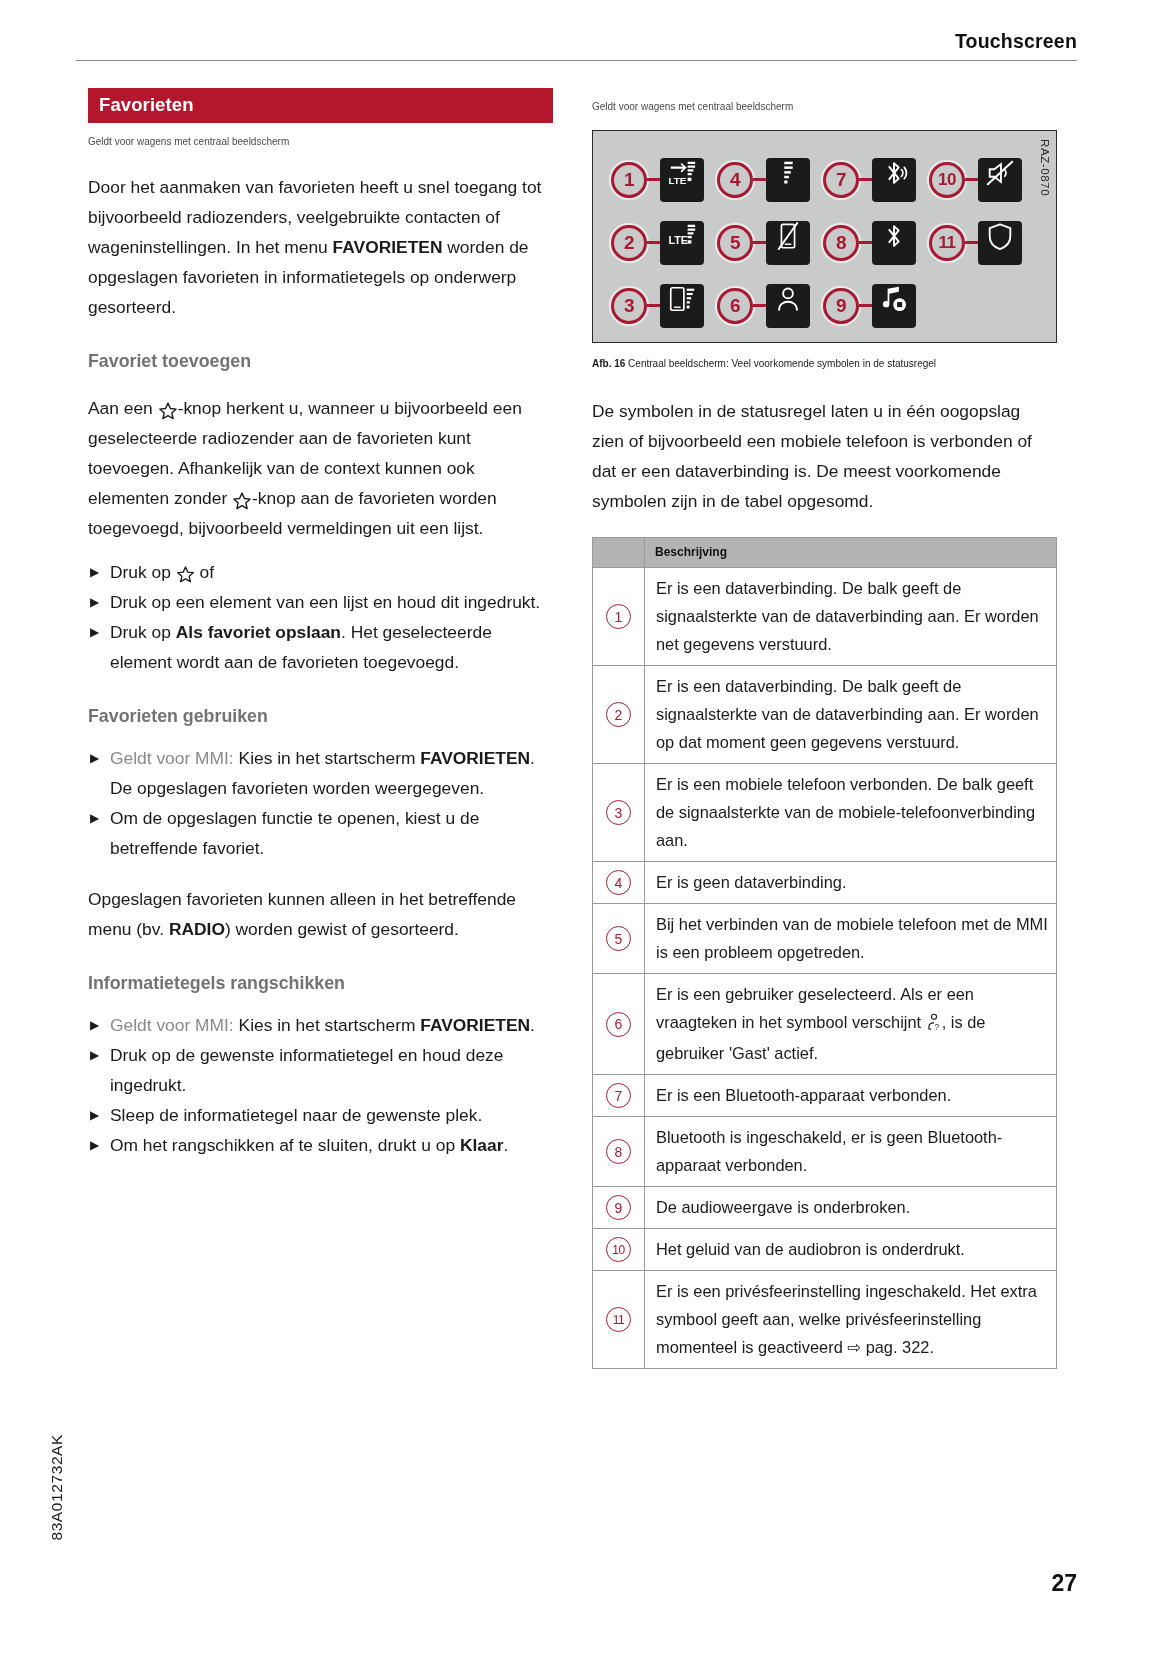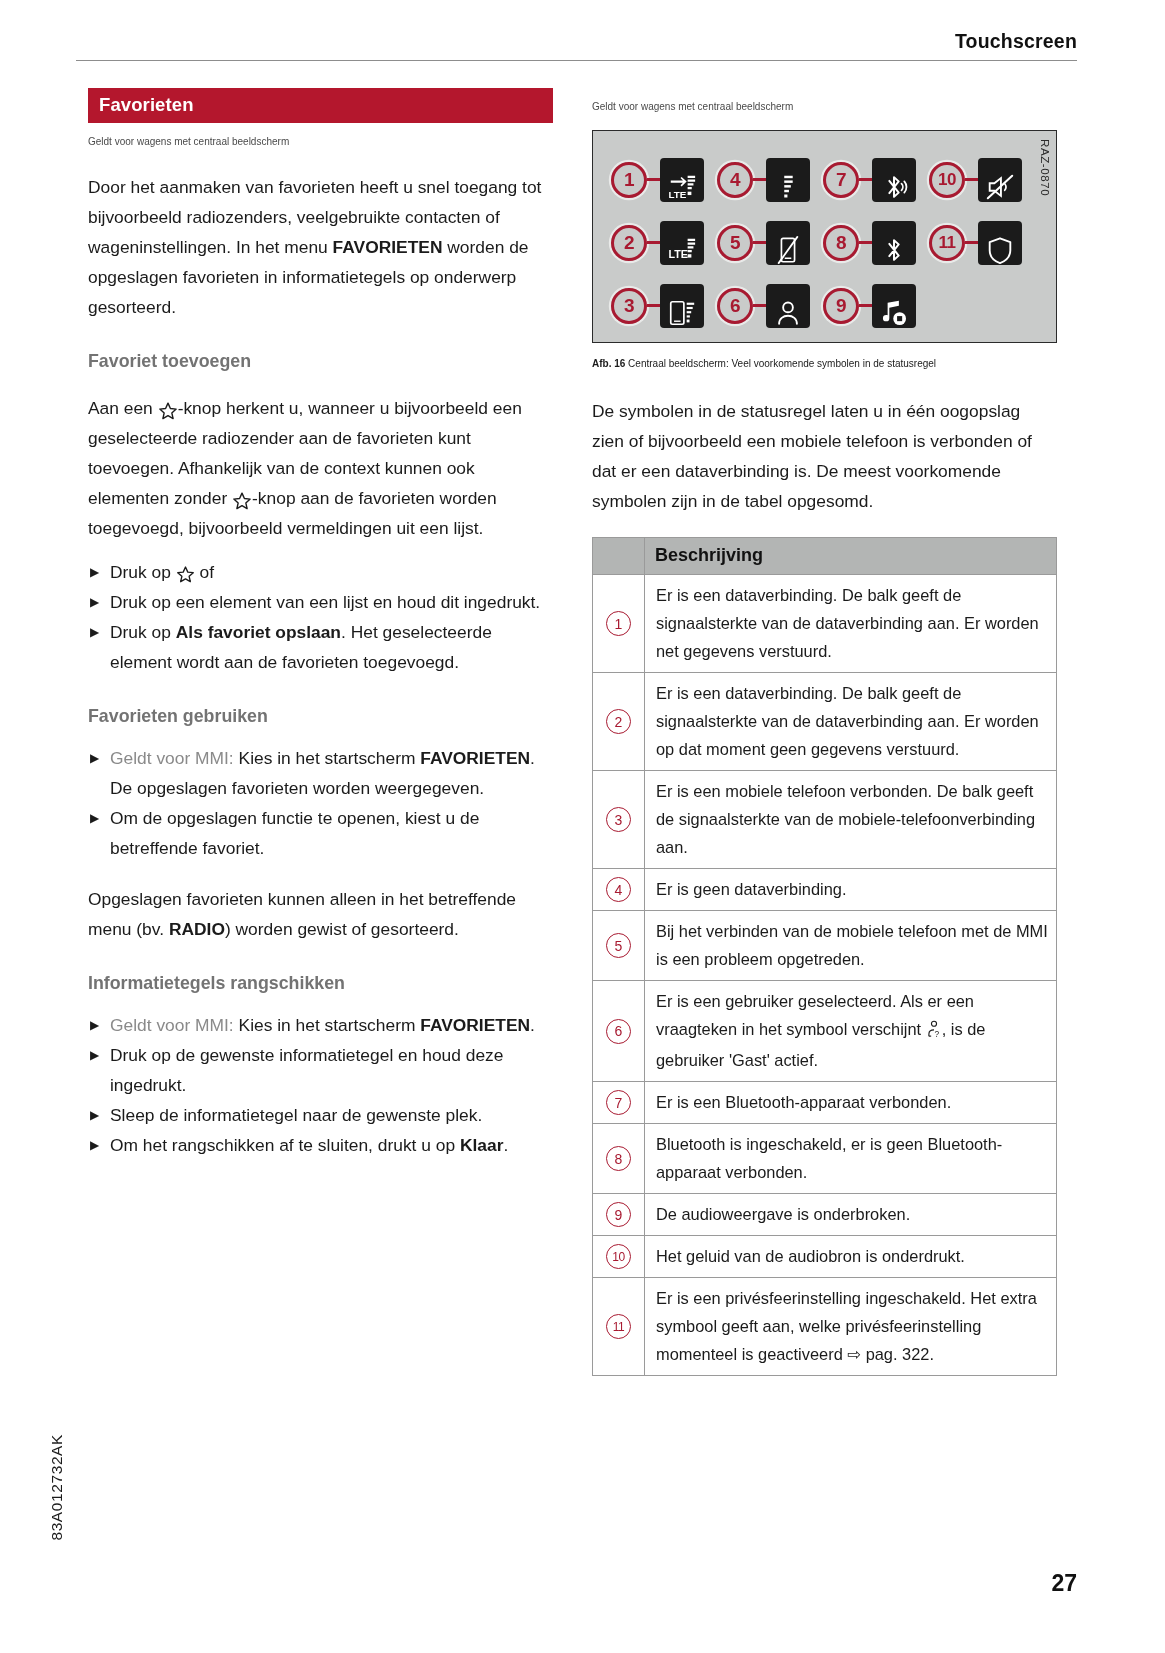--- a/index.html
+++ b/index.html
@@ -158,21 +158,21 @@
     height: 3px;
     background: #a81a31;
     flex: 0 0 auto;
   }
   .tile {
     width: 44px;
     height: 44px;
     background: #1b1b1b;
     border-radius: 4px;
     display: flex;
-    align-items: flex-end;
+    align-items: flex-start;
     justify-content: center;
     flex: 0 0 auto;
   }
   .tile svg { display: block; }
   .razcode {
     position: absolute;
     right: 5px;
     top: 8px;
     font-size: 11.5px;
     color: #2b2b2b;
@@ -194,21 +194,21 @@
     width: 465px;
     margin-top: 21px;
     table-layout: fixed;
   }
   table.symtab th, table.symtab td {
     border: 1px solid #9a9a9a;
     vertical-align: middle;
   }
   table.symtab thead th {
     background: #b3b5b4;
-    font-size: 18px;
+    font-size: 12px;
     font-weight: bold;
     text-align: left;
     padding: 7px 10px 8px 10px;
     color: #111;
   }
   table.symtab th.c-num { width: 52px; }
   table.symtab td.c-num {
     width: 52px;
     text-align: center;
     padding: 0;

